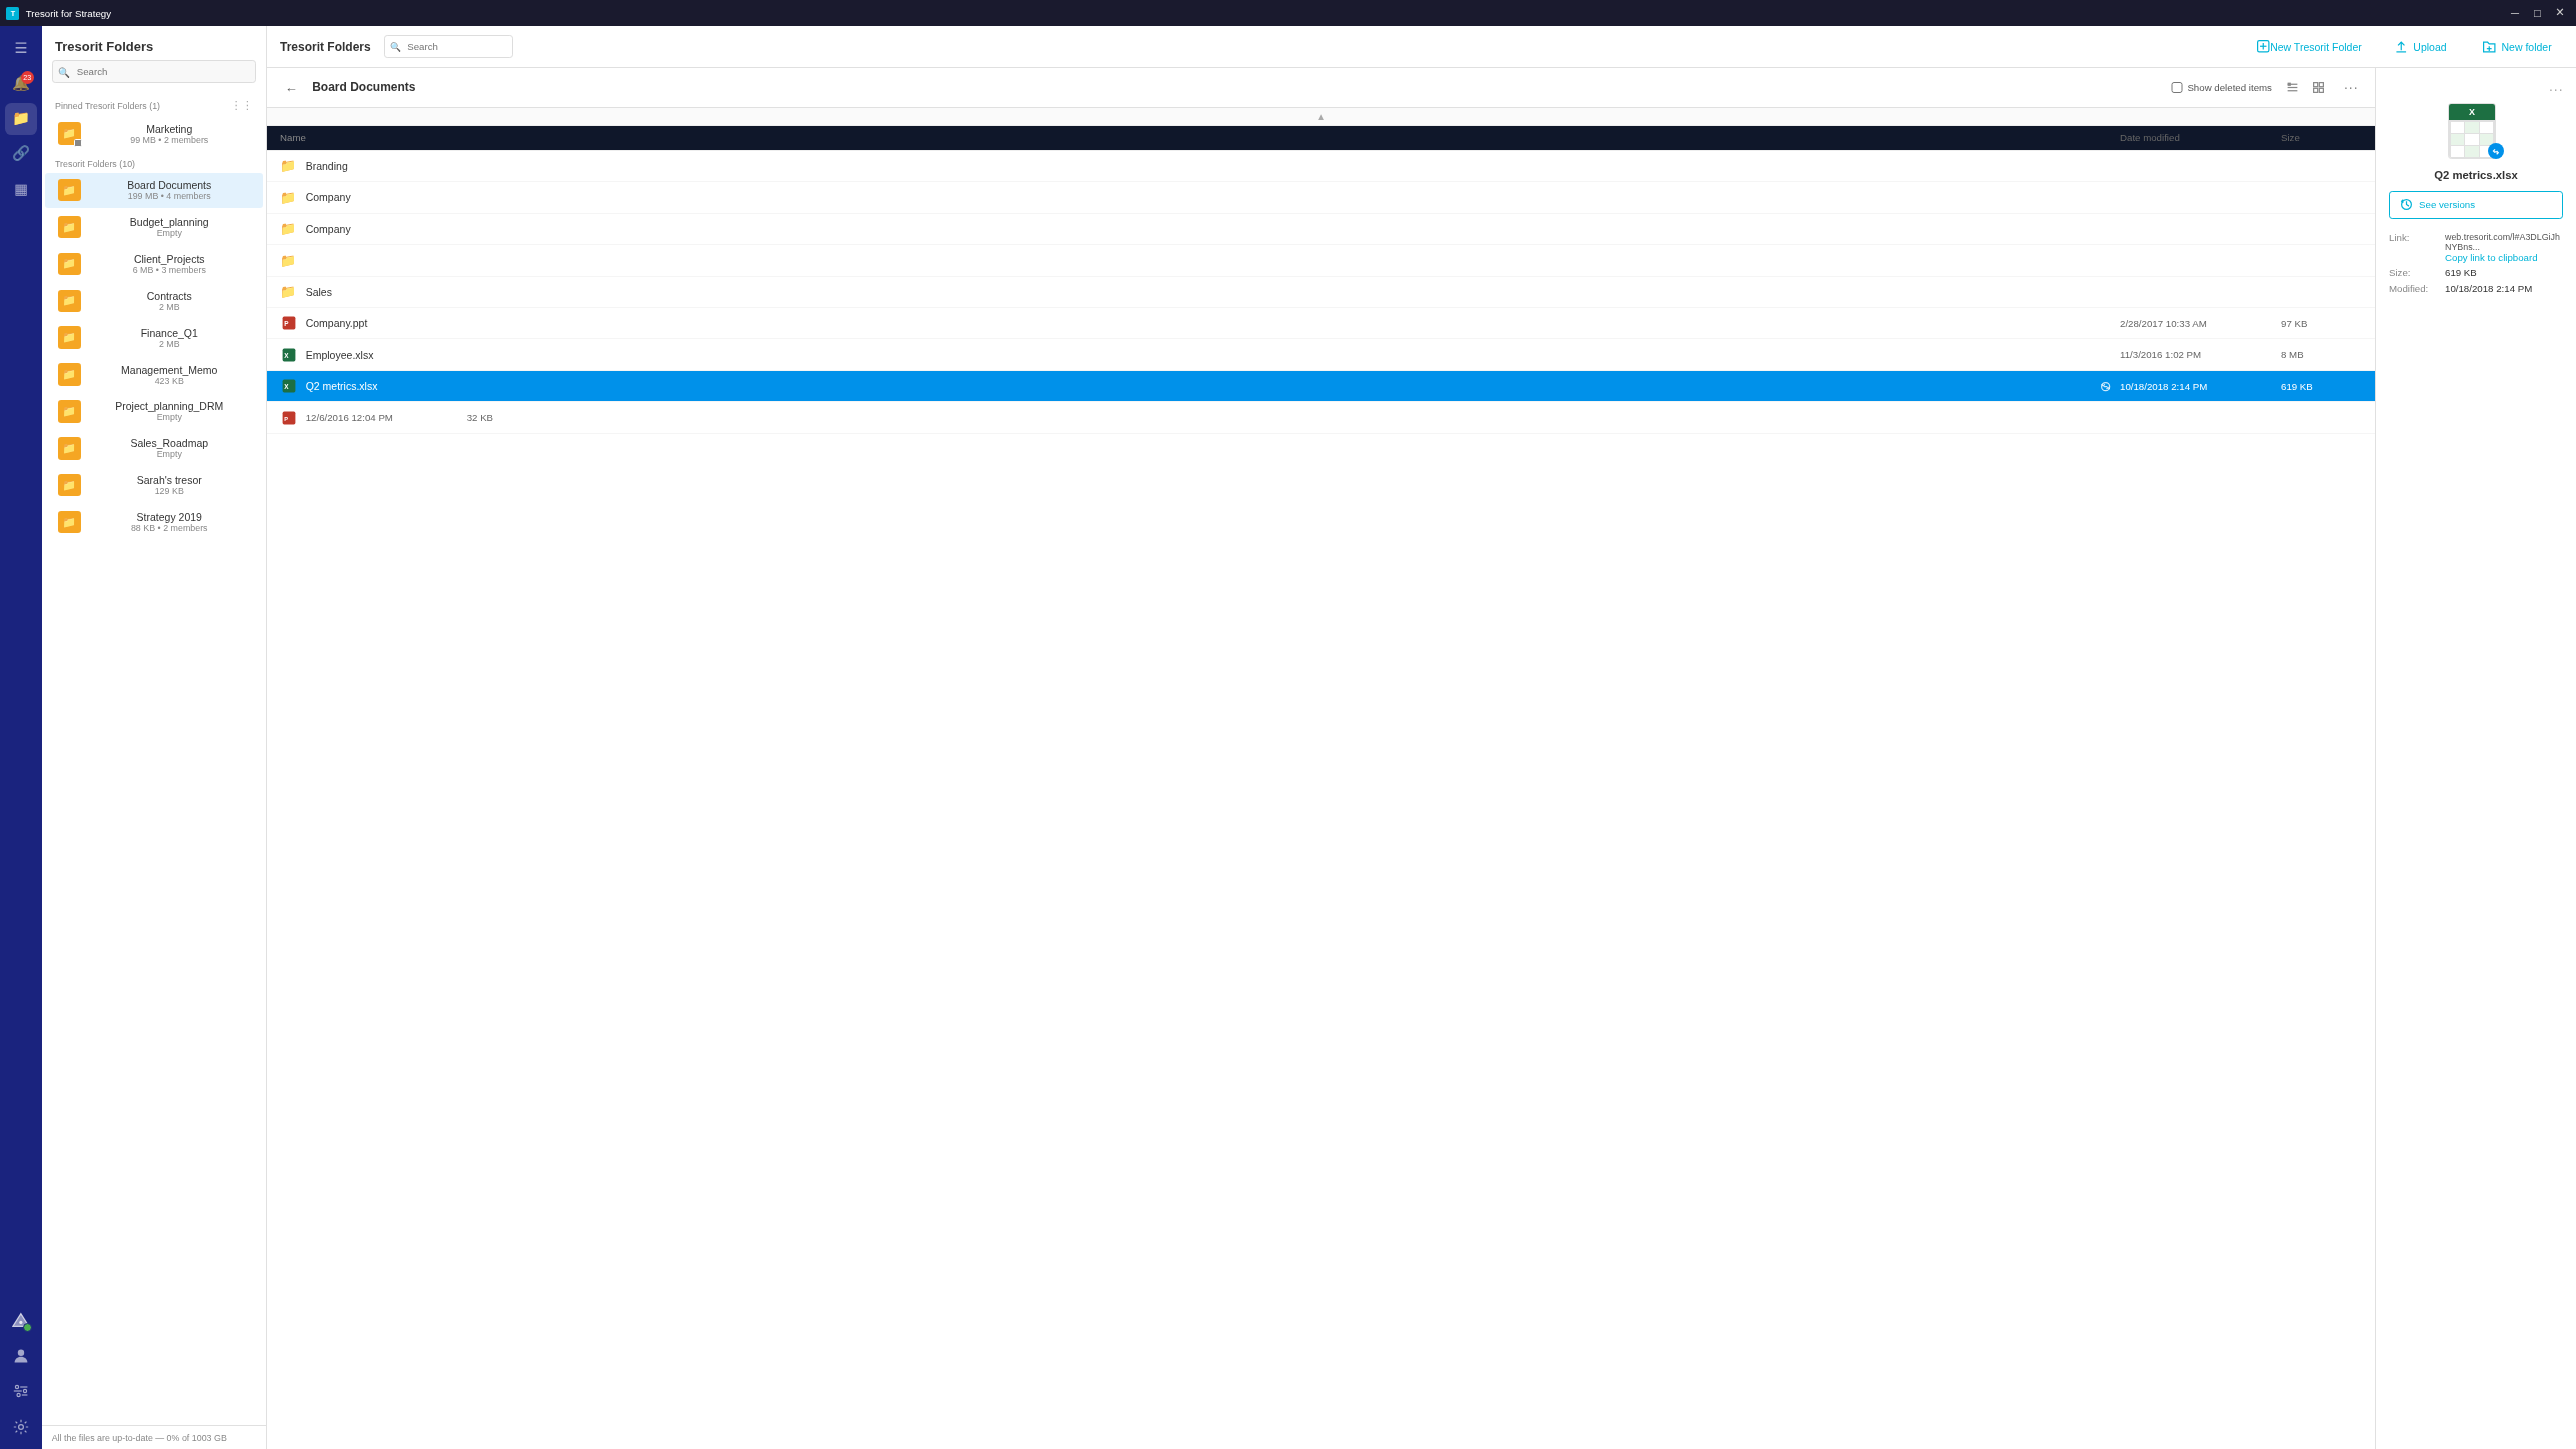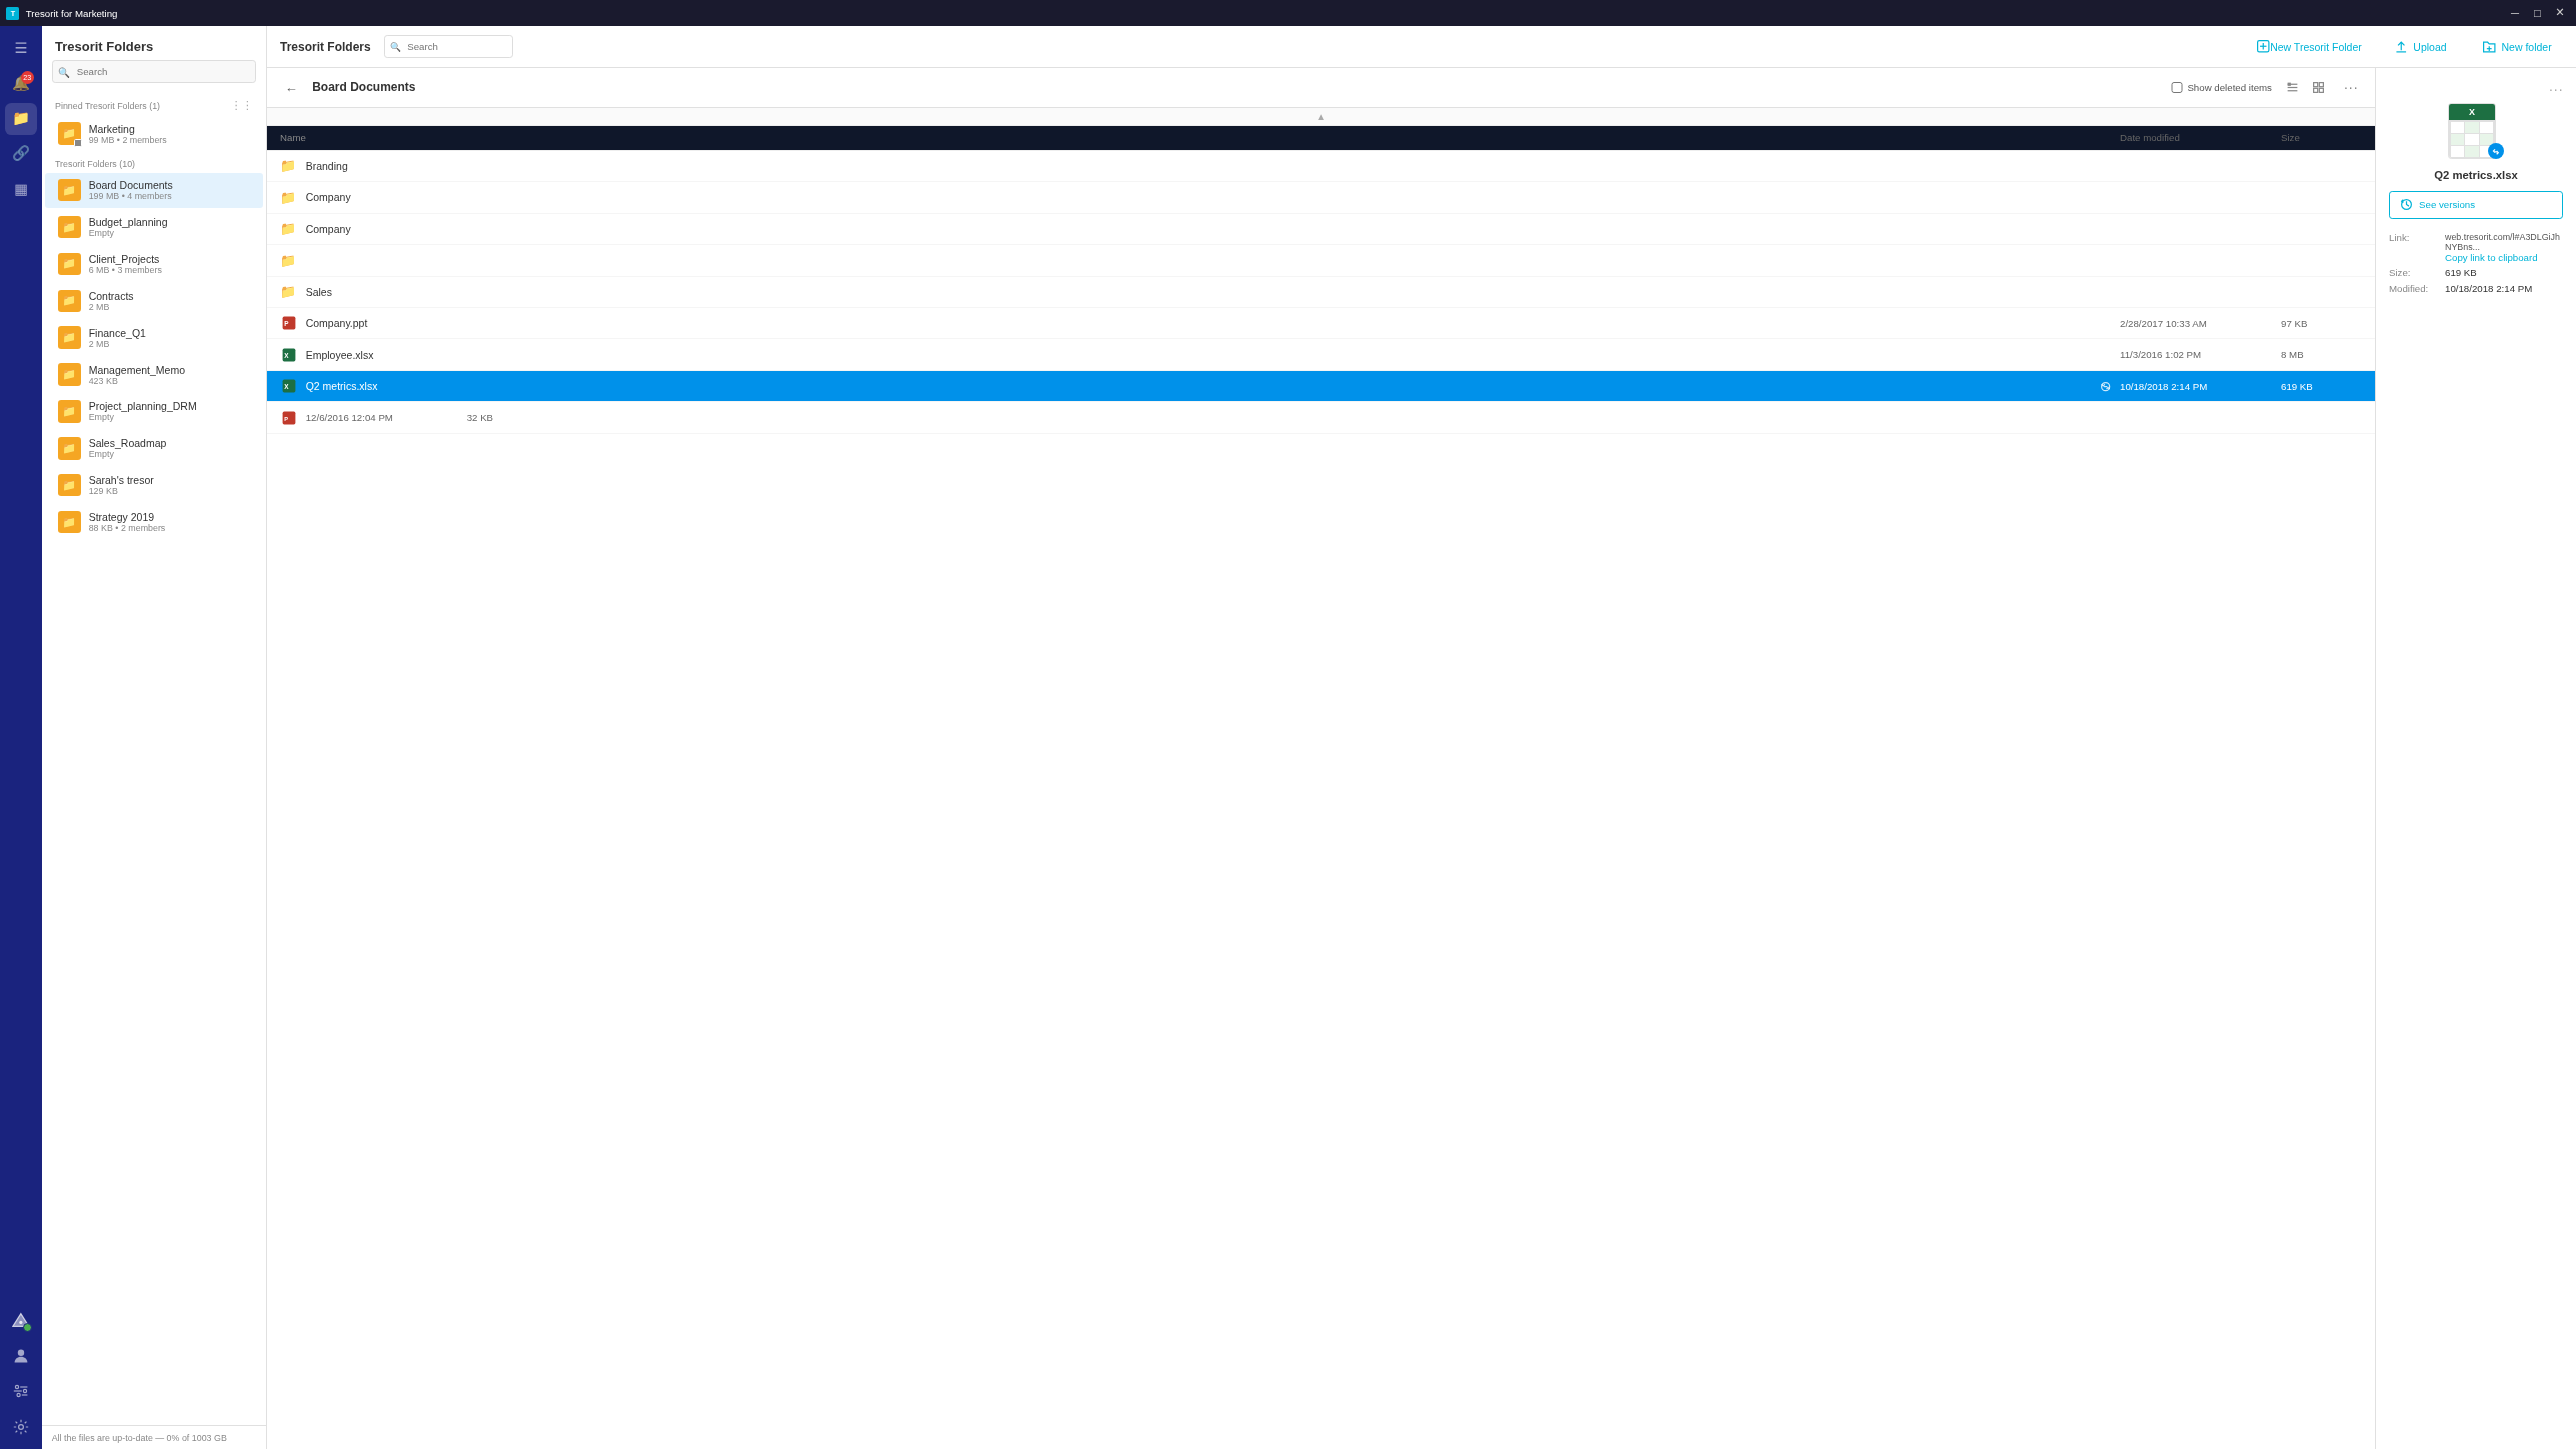--- a/index.html
+++ b/index.html
@@ -34,21 +34,21 @@
     .search-icon-inner { position: absolute; left: 6.4px; top: 50%; transform: translateY(-50%); color: #999; font-size: 9.7px; }
 
     .section-header { padding: 6.4px 13px 3.2px; display: flex; align-items: center; justify-content: space-between; }
     .section-label { font-size: 8.9px; color: #888; font-weight: 500; }
     .section-icon { color: #aaa; font-size: 11.3px; cursor: pointer; }
 
     .folder-item { padding: 6.4px 13px; display: flex; align-items: center; gap: 8px; cursor: pointer; border-radius: 3.2px; margin: 0.8px 3.2px; }
     .folder-item.active { background: #e3f2fd; }
     .folder-icon { width: 22.5px; height: 22.5px; background: #f5a623; border-radius: 3.2px; display: flex; align-items: center; justify-content: center; font-size: 11.3px; flex-shrink: 0; }
     .folder-lock-badge { position: absolute; bottom: -1.6px; right: -1.6px; width: 8px; height: 8px; background: #888; border-radius: 1.6px; border: 0.8px solid white; }
-    .folder-info { flex: 1; min-width: 0; }
+    .folder-info { flex: 1; min-width: 0; text-align: center; }
     .folder-name { font-size: 10.5px; font-weight: 500; color: #333; white-space: nowrap; overflow: hidden; text-overflow: ellipsis; }
     .folder-meta { font-size: 8.9px; color: #888; }
 
     .sidebar-footer { padding: 6.4px 9.7px; border-top: 0.8px solid #e0e0e0; font-size: 8.9px; color: #888; margin-top: auto; }
 
     
     .header-bar { height: 42px; background: white; border-bottom: 0.8px solid #e0e0e0; display: flex; align-items: center; padding: 0 13px; gap: 13px; flex-shrink: 0; }
     .header-brand { font-size: 12px; font-weight: 600; color: #333; }
     .header-search-wrap { position: relative; }
     .header-search-icon { position: absolute; left: 6.4px; top: 50%; transform: translateY(-50%); color: #aaa; font-size: 8.9px; }
@@ -114,21 +114,21 @@
 
     
     .folder-yellow { color: #f5a623; }
   </style>
 </head>
 <body>
 
 <div class="titlebar">
   <div class="titlebar-left">
     <div class="titlebar-icon">T</div>
-    <span>Tresorit for Marketing</span>
+    <span>Tresorit for Strategy</span>
   </div>
   <div class="titlebar-controls">
     <div class="titlebar-btn">─</div>
     <div class="titlebar-btn">□</div>
     <div class="titlebar-btn close">✕</div>
   </div>
 </div>
 
 <div class="app">
 

